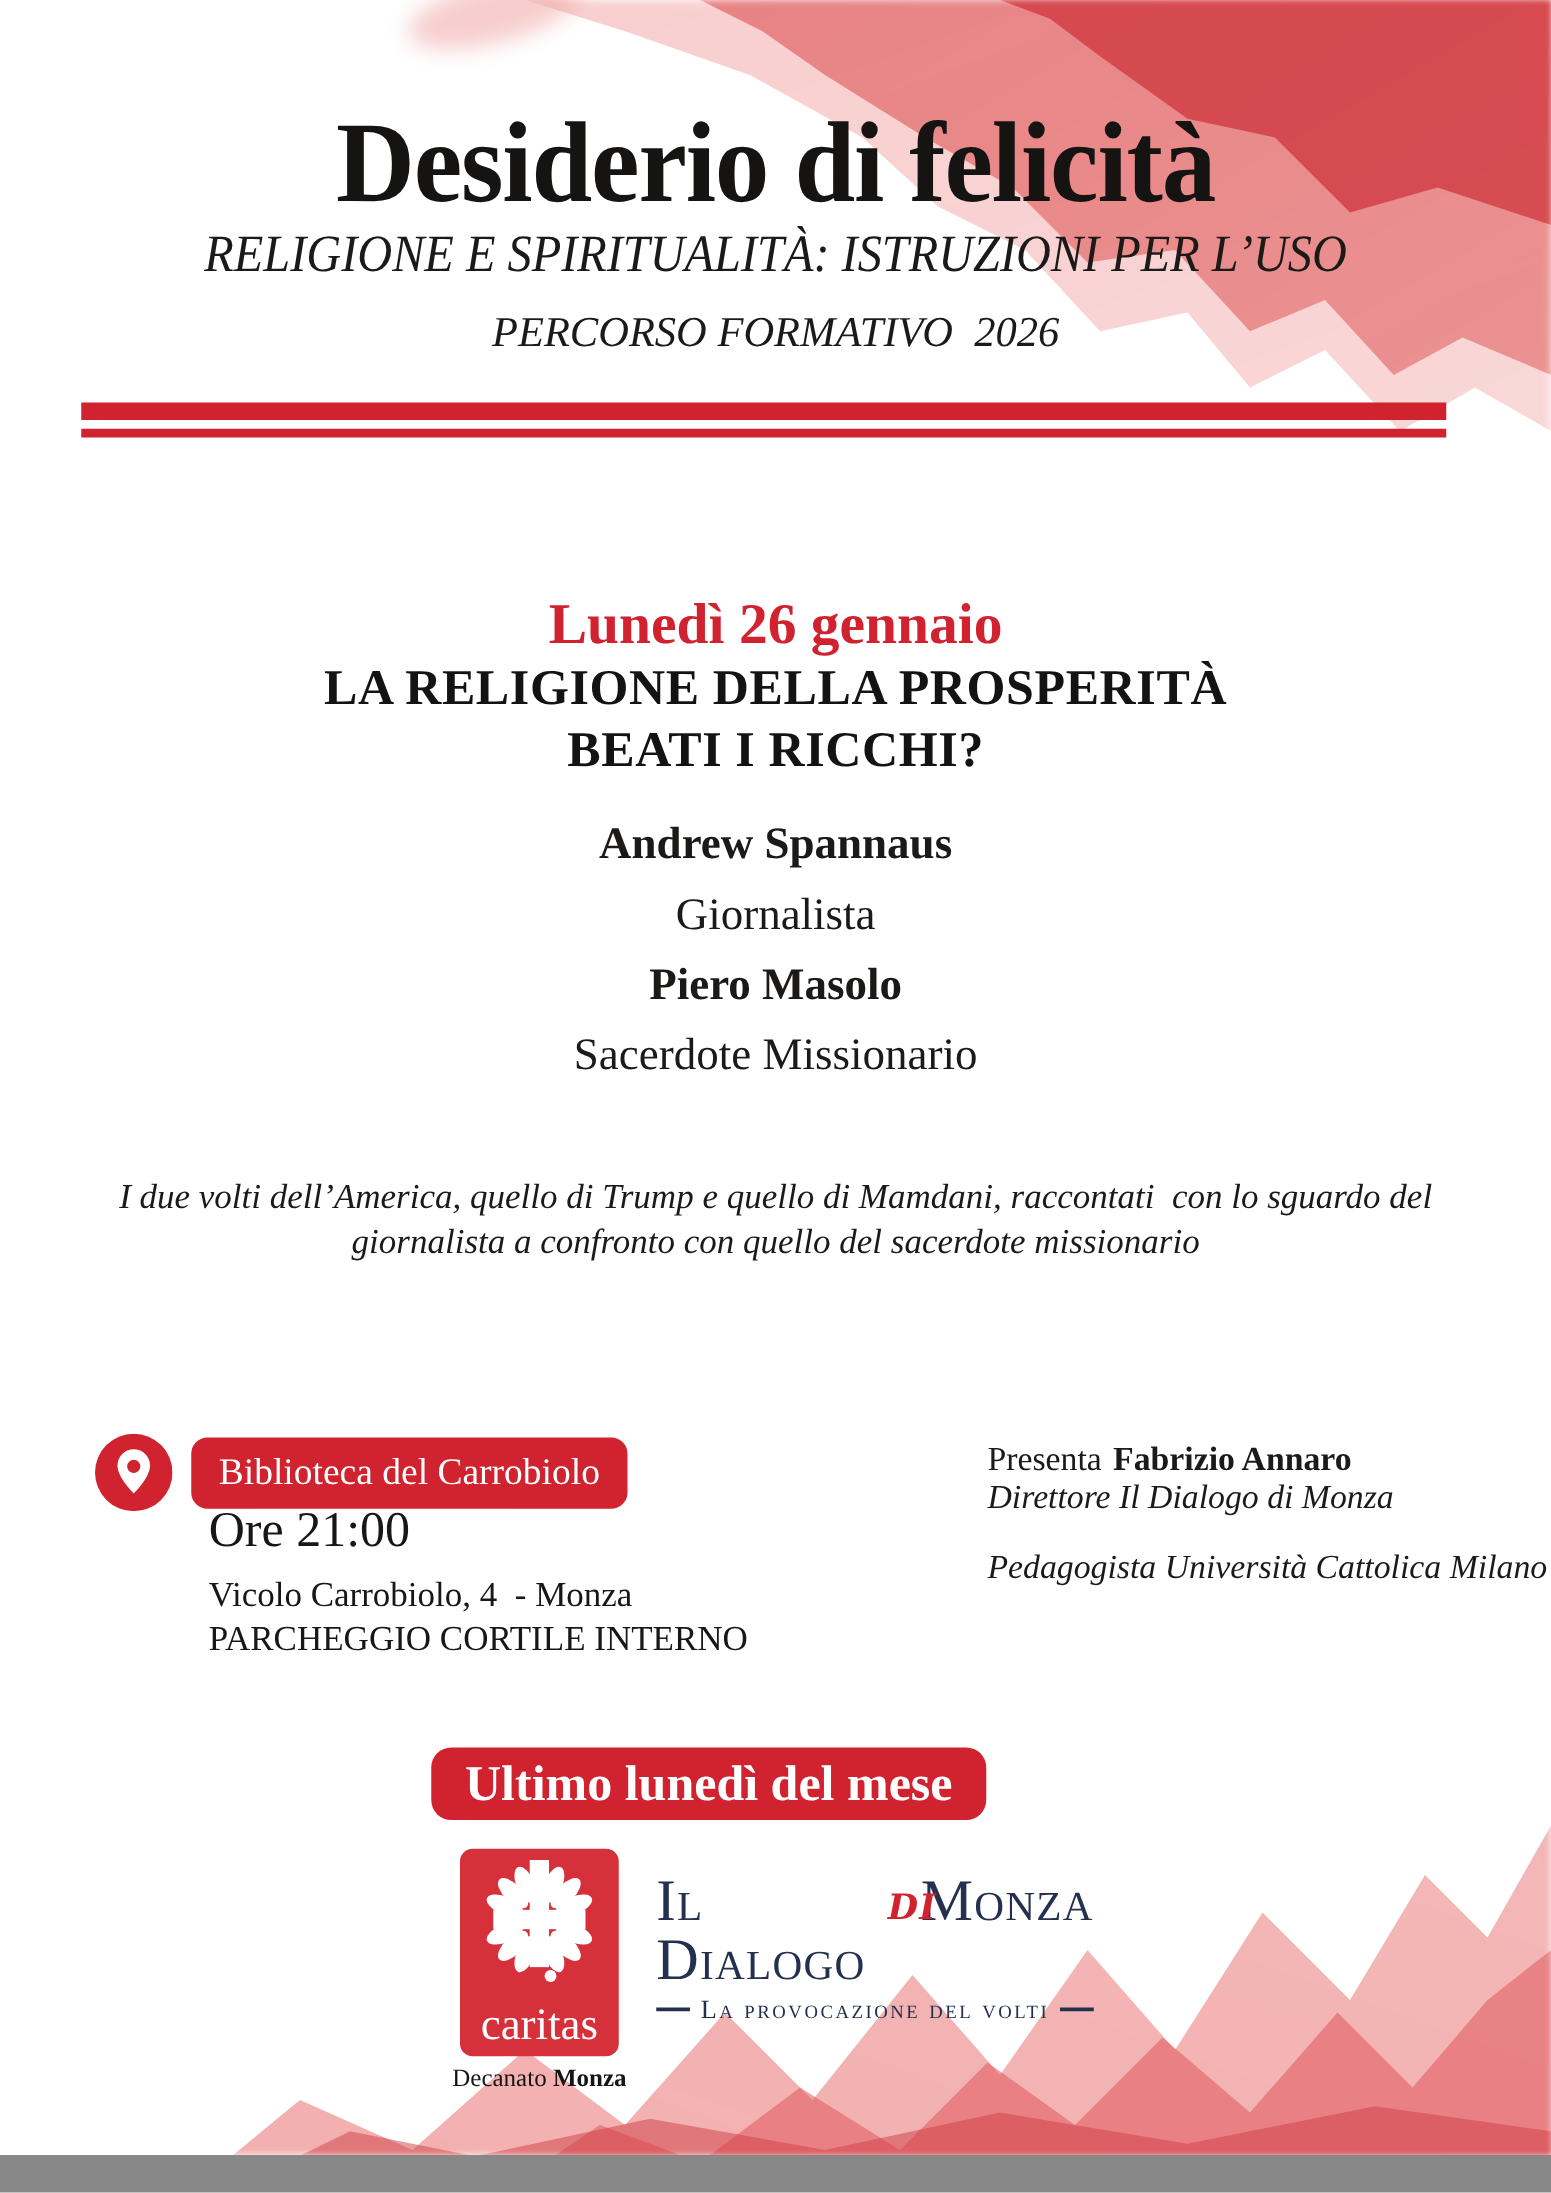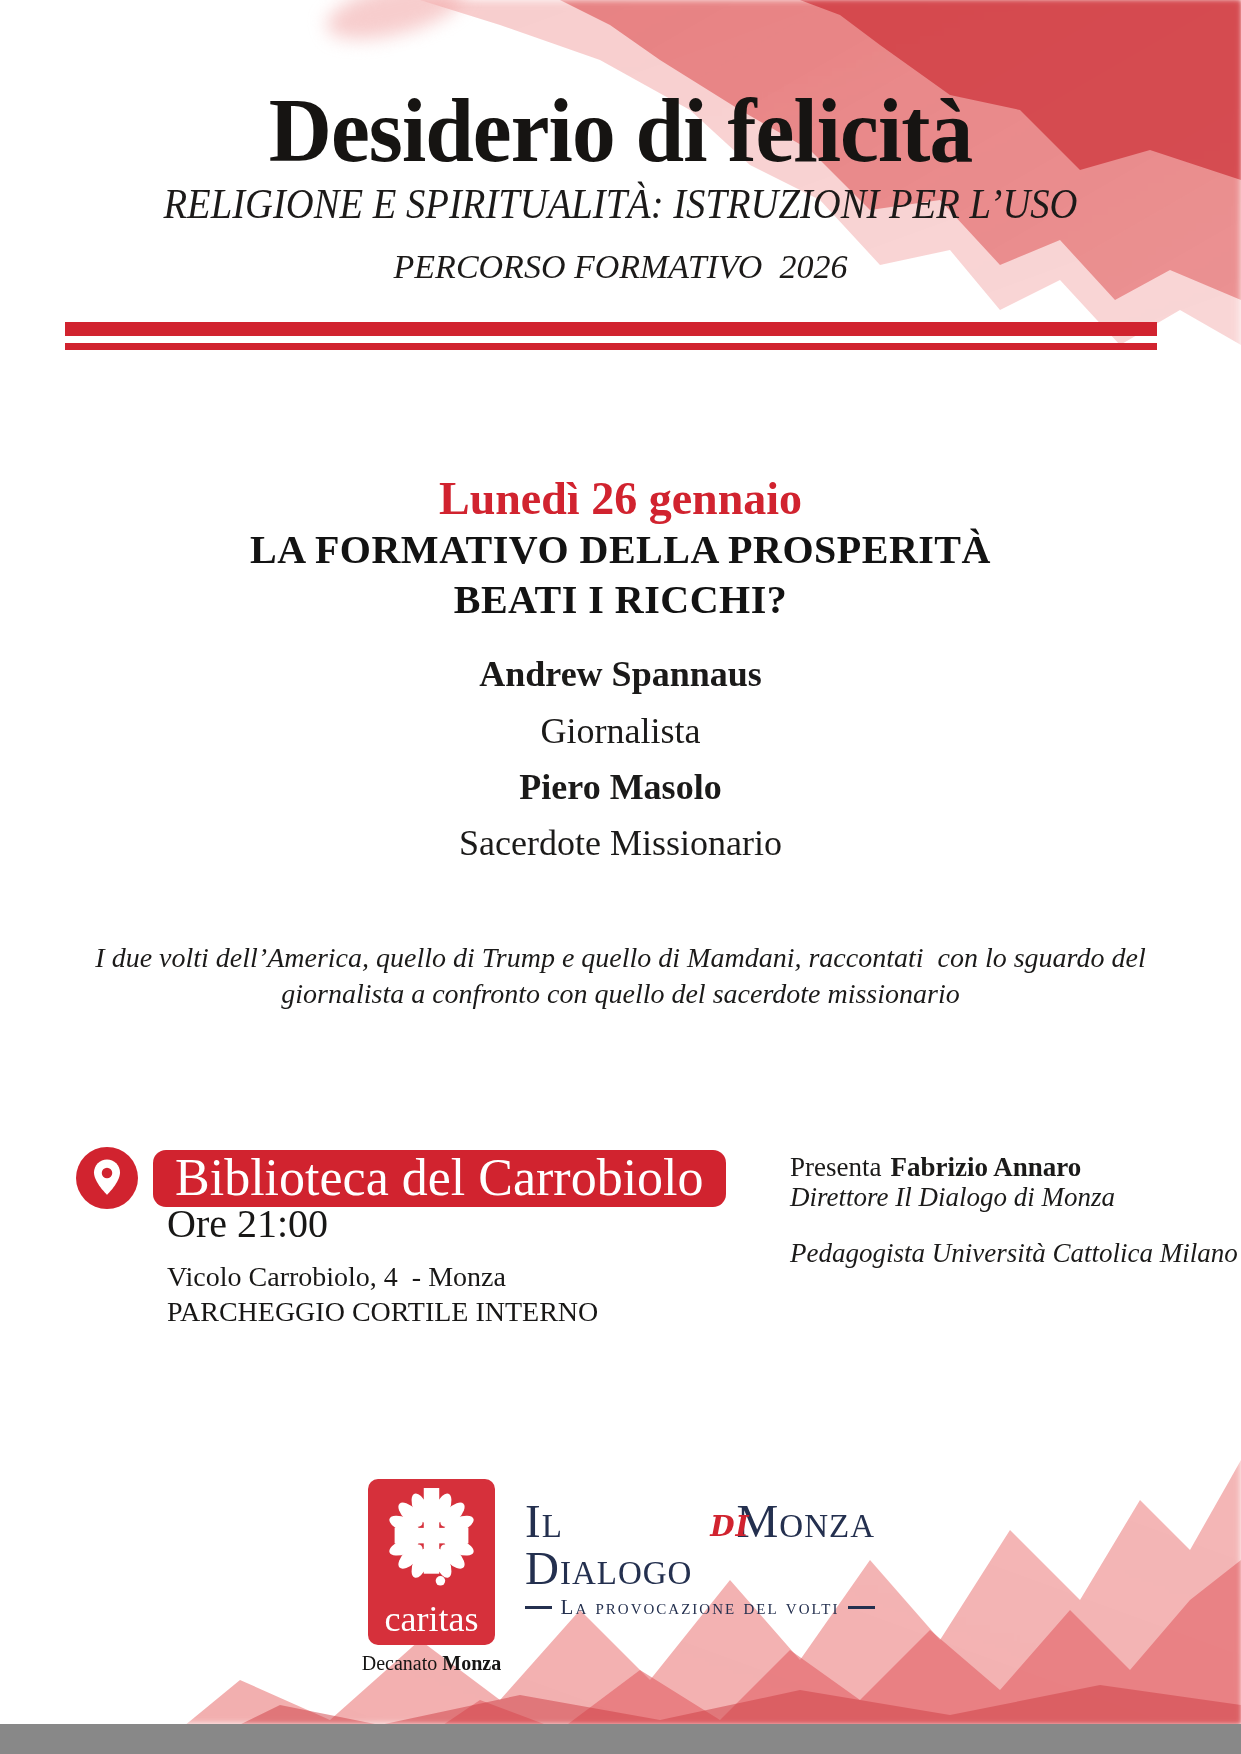--- a/index.html
+++ b/index.html
@@ -64,21 +64,21 @@
   .sp3{top:766px;}
   .sp4{top:822px;}
   .description{top:940px;font-size:28px;font-style:italic;line-height:36px;color:#1b1a19;}
   .pre{white-space:pre-wrap;}
   
   .pin{left:76px;top:1147px;width:62px;height:62px;z-index:2;}
   .red-f{fill:var(--red);}
   .white-f{fill:#ffffff;}
   .venue-banner{
     left:153px;top:1150px;height:57px;padding:0 22px;border-radius:13px;
-    background:var(--red);color:#fff;font-size:52px;line-height:56px;z-index:2;white-space:nowrap;
+    background:var(--red);color:#fff;font-size:30px;line-height:56px;z-index:2;white-space:nowrap;
   }
   .venue-time{left:167px;top:1200px;font-size:40px;font-weight:400;z-index:2;}
   .venue-address{left:167px;top:1261px;font-size:28px;z-index:2;}
   .venue-parking{left:167px;top:1296px;font-size:28px;z-index:2;}
   
   .credits{left:790px;top:1152px;font-size:27px;line-height:30px;z-index:2;color:#1b1a19;}
   .credit-line .lbl{margin-right:9px;}
   .credit-role{font-style:italic;}
   .gap{height:26px;}
   
@@ -113,21 +113,21 @@
   <div class="wc wc-bottom-mid"></div>
   <div class="wc wc-bottom-strip"></div>
 
   <h1 class="title center">Desiderio di felicità</h1>
   <div class="subtitle center">RELIGIONE E SPIRITUALITÀ: ISTRUZIONI PER L’USO</div>
   <div class="program center pre">PERCORSO FORMATIVO  2026</div>
   <div class="stripe stripe-thick"></div>
   <div class="stripe stripe-thin"></div>
 
   <div class="event-date center">Lunedì 26 gennaio</div>
-  <div class="event-title t1 center">LA FORMATIVO DELLA PROSPERITÀ</div>
+  <div class="event-title t1 center">LA RELIGIONE DELLA PROSPERITÀ</div>
   <div class="event-title t2 center">BEATI I RICCHI?</div>
   <div class="speaker name sp1 center">Andrew Spannaus</div>
   <div class="speaker role sp2 center">Giornalista</div>
   <div class="speaker name sp3 center">Piero Masolo</div>
   <div class="speaker role sp4 center">Sacerdote Missionario</div>
   <div class="description center">
     <span class="pre">I due volti dell’America, quello di Trump e quello di Mamdani, raccontati  con lo sguardo del</span><br>
     <span>giornalista a confronto con quello del sacerdote missionario</span>
   </div>
 
@@ -145,20 +145,23 @@
 
   <div class="credits">
     <div class="credit-line">
       <span class="lbl">Presenta</span><b>Fabrizio Annaro</b>
     </div>
     <div class="credit-role">Direttore Il Dialogo di Monza</div>
     <div class="gap"></div>
     <div class="credit-role">Pedagogista Università Cattolica Milano</div>
   </div>
 
+  <div class="badge">
+    <span>Ultimo lunedì del mese</span>
+  </div>
 
   <div class="caritas">
     <svg class="caritas-mark" viewBox="0 0 100 92" aria-hidden="true">
       <g class="white-f">
         <g transform="rotate(22 50 44)">
             <ellipse cx="50" cy="19" rx="6" ry="13"></ellipse>
           </g>
         <g transform="rotate(45 50 44)">
             <ellipse cx="50" cy="19" rx="6" ry="13"></ellipse>
           </g>

